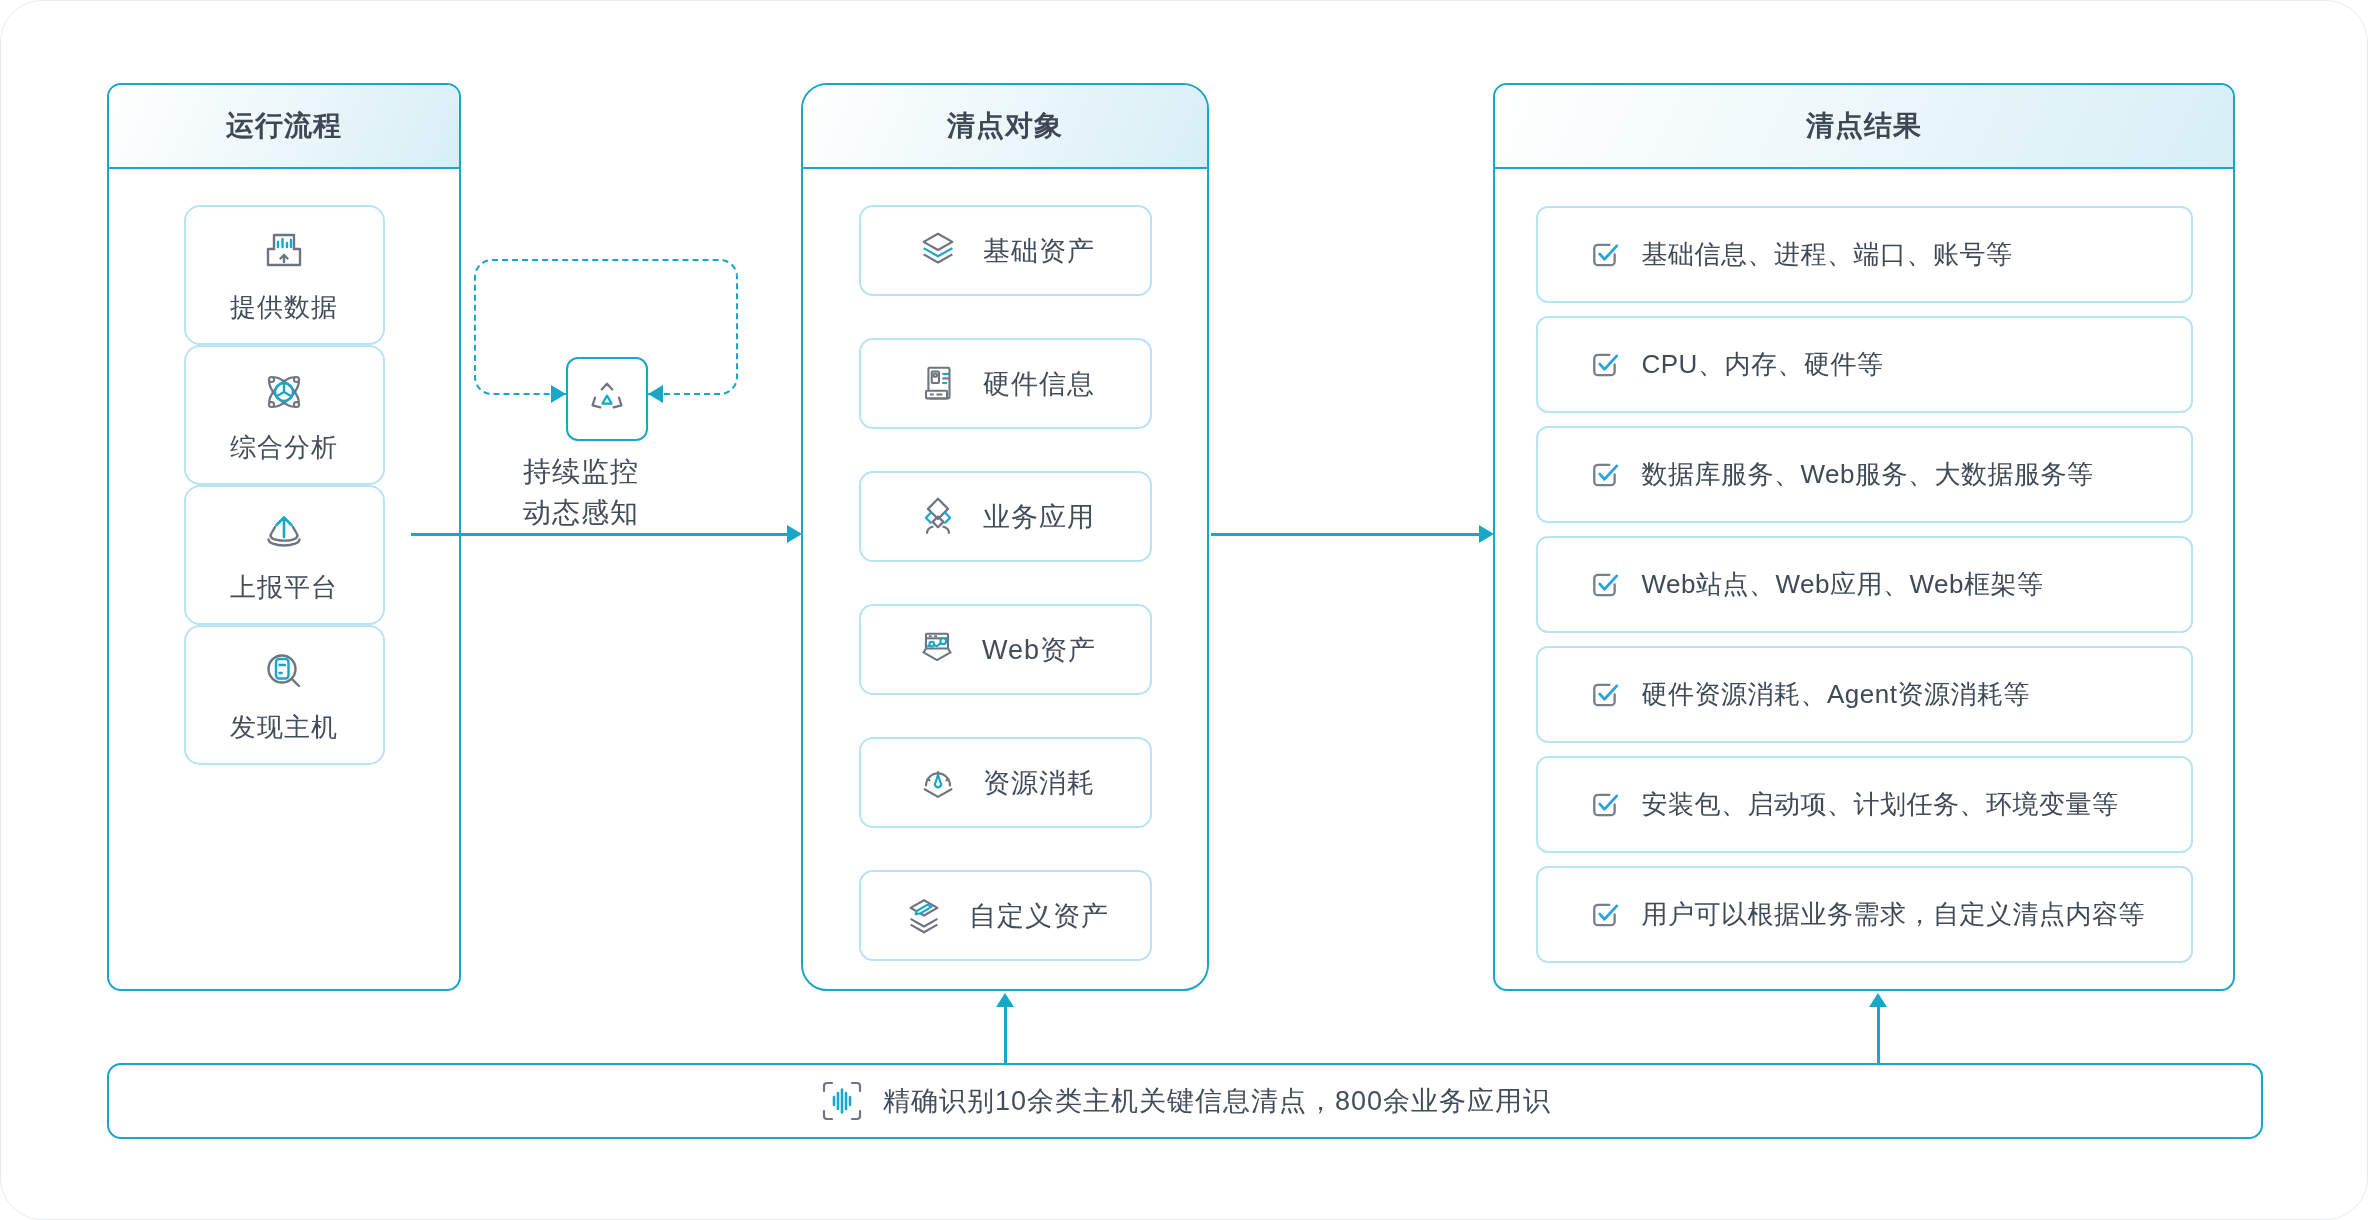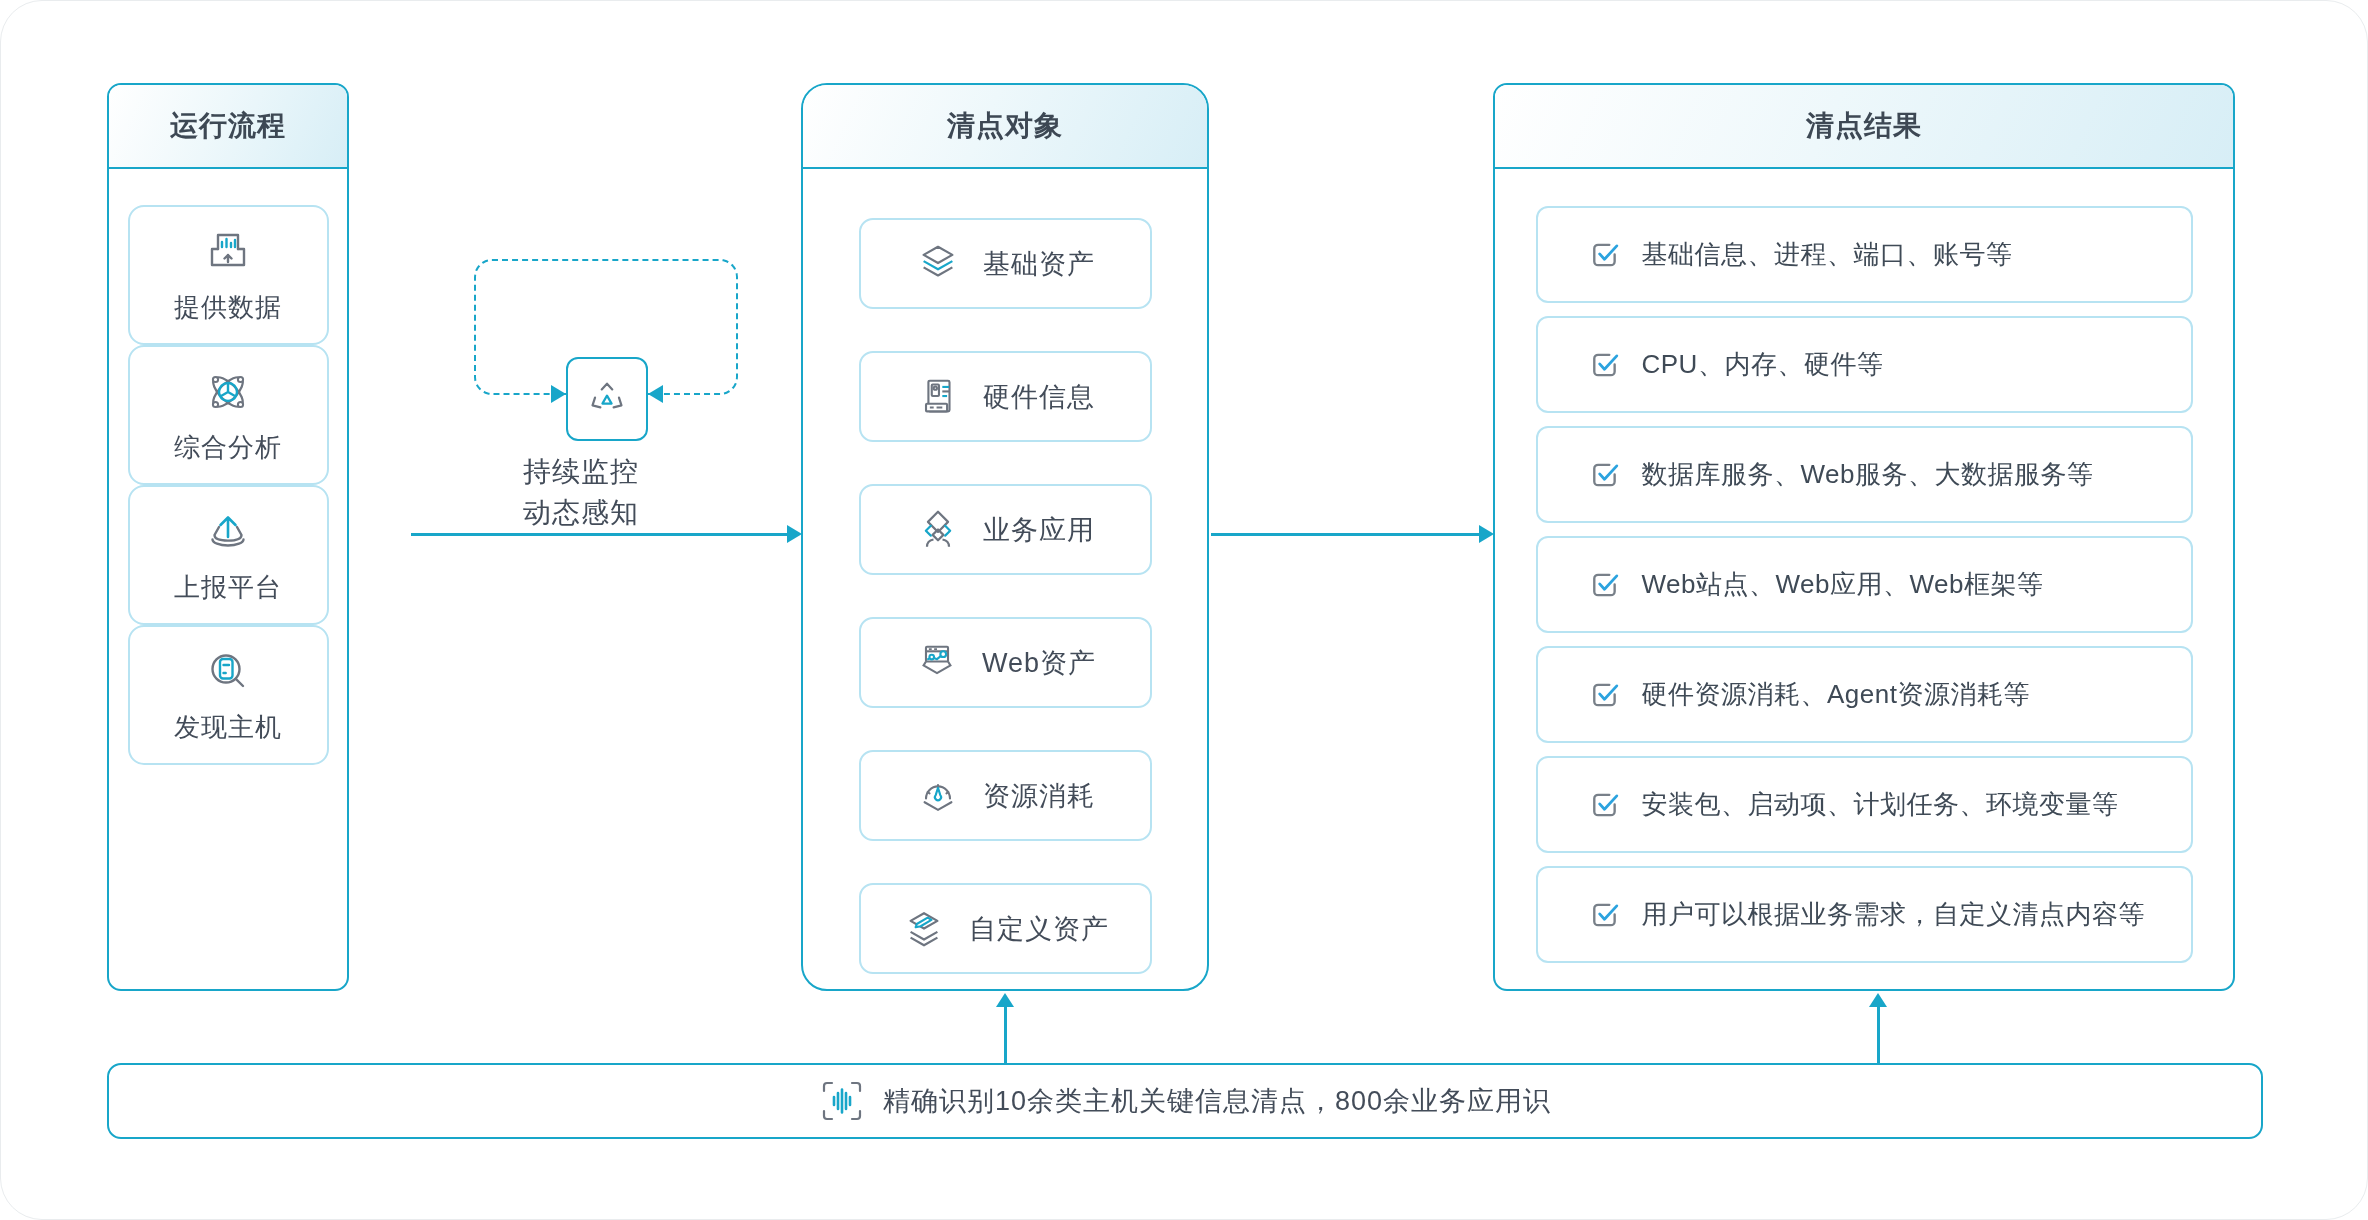--- a/index.html
+++ b/index.html
@@ -19,24 +19,24 @@
     position:absolute;background:#fff;border:2px solid var(--accent);
     border-radius:14px;box-sizing:border-box;overflow:hidden;
   }
   .panel-header{
     height:82px;display:flex;align-items:center;justify-content:center;
     border-bottom:2px solid var(--accent);
     background:linear-gradient(115deg,#ffffff 0%,#eef8fb 45%,#d7eef6 100%);
     font-size:28px;font-weight:600;color:#3d4854;letter-spacing:1px;
   }
   .panel-body{display:flex;flex-direction:column;align-items:center;}
-  #panel-process{left:106px;top:82px;width:242px;height:908px;}
+  #panel-process{left:106px;top:82px;width:354px;height:908px;}
   #panel-process .panel-body{padding-top:36px;}
   #panel-objects{left:800px;top:82px;width:408px;height:908px;border-radius:26px;}
-  #panel-objects .panel-body{padding-top:49px;gap:42px;}
+  #panel-objects .panel-body{padding-top:36px;gap:42px;}
   #panel-results{left:1492px;top:82px;width:742px;height:908px;}
   #panel-results .panel-body{padding-top:37px;gap:13px;}
 
   .v-card{
     width:201px;height:140px;border:2px solid var(--light);border-radius:16px;
     box-sizing:border-box;display:flex;flex-direction:column;align-items:center;
     justify-content:center;gap:12px;background:#fff;
   }
   .v-card .card-label{font-size:26px;color:var(--ink);letter-spacing:1px;}
 

